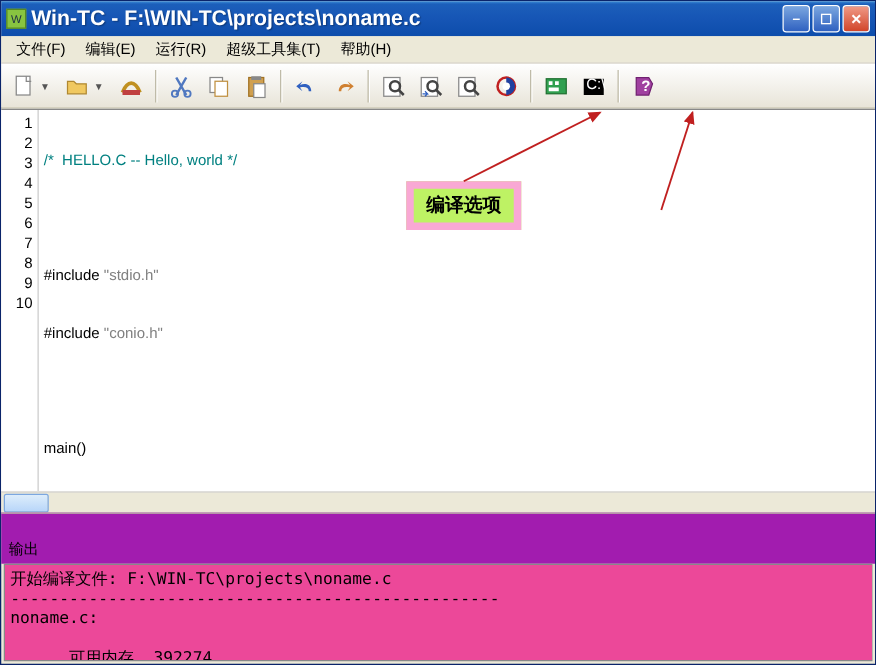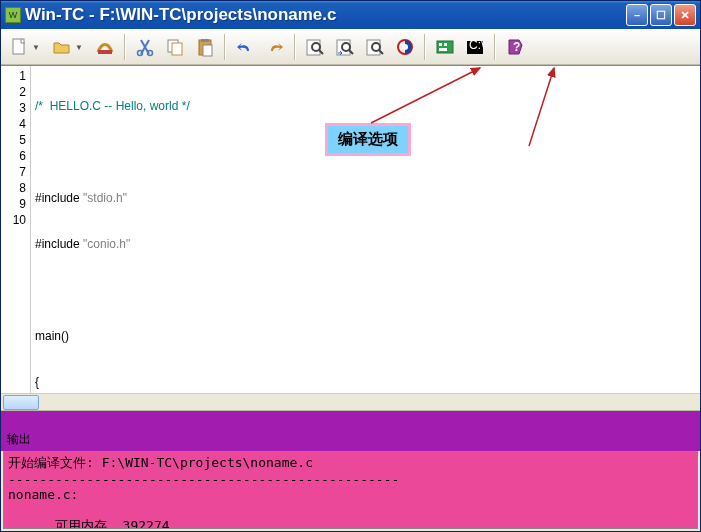--- a/index.html
+++ b/index.html
@@ -22,41 +22,48 @@
 .gutter{width:30px;background:#fff;border-right:1px solid #ccc;text-align:right;padding:2px 4px 0 0;font-family:"Courier New",monospace;font-size:13px;color:#000}
 .gutter div{height:16px;line-height:16px}
 .code{flex:1;padding:2px 0 0 4px;font-family:"Courier New",monospace;font-size:13px;white-space:pre;color:#000;position:relative}
 .code .line{height:16px;line-height:16px}
 .c-comment{color:#008080}
 .c-string{color:#808080}
 .hscroll{height:17px;background:#ece9d8;border-top:1px solid #ccc;display:flex;align-items:center}
 .hscroll .thumb{width:36px;height:15px;background:linear-gradient(to bottom,#ddedfb,#b8d6f9);border:1px solid #7ba7e0;border-radius:2px;margin-left:2px}
 .output-label{height:20px;padding:20px 6px;background:#a21caf;border-top:1px solid #bfbba8}
 .output{height:78px;background:#ec4899;border:1px solid #888;margin:0 2px 2px 2px;padding:2px 4px;font-family:"SimSun",monospace;font-size:13px;overflow:auto;white-space:pre}
-.callout{position:absolute;border:3px solid #f9a8d4;background:#7dd3fc;padding:4px 10px;font-size:15px;font-weight:bold;color:#000;font-family:"SimSun"}
+.callout{position:absolute;border:6px solid #f9a8d4;background:#bef264;padding:4px 10px;font-size:15px;font-weight:bold;color:#000;font-family:"SimSun"}
 .arrow{position:absolute;pointer-events:none}
 .watermark{position:absolute;right:12px;bottom:106px;text-align:right;color:#d04030;font-family:"KaiTi","SimSun";pointer-events:none}
 .watermark .wm1{font-size:26px;font-style:italic;letter-spacing:2px}
 .watermark .wm2{font-size:12px;color:#d0a090;letter-spacing:3px}
 </style>
 </head>
 <body>
 
 <div class="window">
 
   <div class="titlebar">
     <div class="ticon">W</div>
     <div class="ttext">Win-TC - F:\WIN-TC\projects\noname.c</div>
     <div class="winbtns">
       <div class="winbtn min">–</div>
       <div class="winbtn max">☐</div>
       <div class="winbtn close">✕</div>
     </div>
   </div>
 
+  <div class="menubar">
+    <span class="menuitem">文件(F)</span>
+    <span class="menuitem">编辑(E)</span>
+    <span class="menuitem">运行(R)</span>
+    <span class="menuitem">超级工具集(T)</span>
+    <span class="menuitem">帮助(H)</span>
+  </div>
 
   <div class="toolbar">
     <div class="tbtn">
         <svg width="20" height="20">
           <rect x="4" y="2" width="11" height="15" fill="#fff" stroke="#888"></rect>
           <path d="M12 2v4h4" fill="none" stroke="#888"></path>
         </svg>
       </div>
     <span class="dd">▼</span>
     <div class="tbtn">

